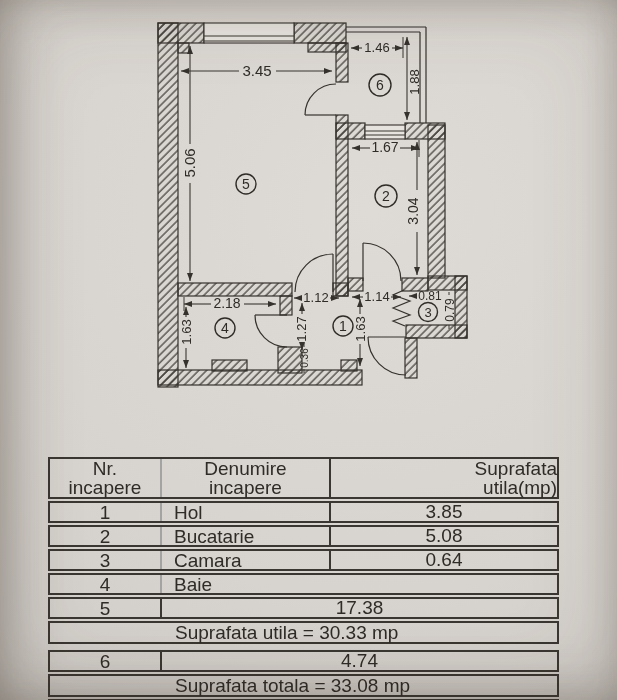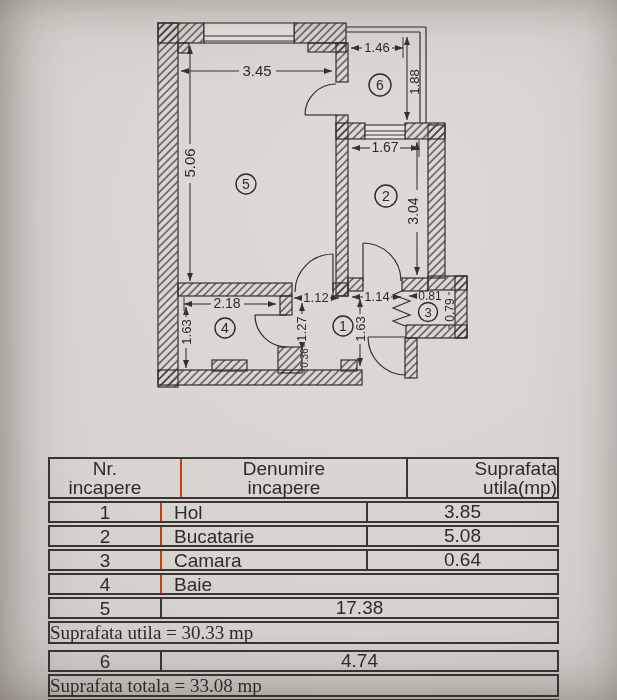--- a/index.html
+++ b/index.html
@@ -14,27 +14,27 @@
   .wall{fill:url(#hatch);stroke:#35312c;stroke-width:1.2;}
   .win{fill:#e6e2dd;stroke:#35312c;stroke-width:1.1;}
   .ln{stroke:#35312c;stroke-width:1.2;fill:none;}
   .thin{stroke:#3a3631;stroke-width:1;fill:none;}
   .door{stroke:#35312c;stroke-width:1.2;fill:none;}
   .dim{stroke:#3a3631;stroke-width:1.1;fill:none;}
   .circ{fill:none;stroke:#2f2b27;stroke-width:1.4;}
 
   .areatable{position:absolute;left:48px;top:457px;width:511px;color:#2f2b27;}
   .trow{box-sizing:border-box;border:2px solid #3a3631;display:flex;height:22px;margin-bottom:2px;align-items:stretch;}
-  .thead{height:42px;gap:20px;}
+  .thead{height:42px;}
   .cell{display:flex;align-items:center;justify-content:center;font-size:19px;line-height:19px;}
   .c1{width:110px;}
-  .c2{width:206px;border-left:2px solid #c2410c;justify-content:flex-start;padding-left:12px;box-sizing:border-box;}
+  .c2{width:169px;border-left:2px solid #a3a3a3;justify-content:flex-start;padding-left:12px;box-sizing:border-box;}
   .c3{flex:1;border-left:2px solid #3a3631;align-items:flex-end;}
   .hc{flex-direction:column;justify-content:center;text-align:center;}
-  .sumrow{box-sizing:border-box;border:2px solid #3a3631;height:23px;margin-bottom:2px;display:flex;align-items:center;font-size:19px;font-family:Liberation Serif, serif;}
+  .sumrow{box-sizing:border-box;border:2px solid #3a3631;height:23px;margin-bottom:2px;display:flex;align-items:center;font-size:19px;padding-left:125px;}
   .gap6{margin-bottom:6px;}
   .partial{box-sizing:border-box;border:2px solid #3a3631;border-bottom:none;height:12px;position:relative;}
   .vignette{position:absolute;inset:0;pointer-events:none;
     box-shadow: inset 0 0 90px rgba(80,68,56,0.16),
                 inset 28px 0 55px -22px rgba(60,50,40,0.30),
                 inset -18px 0 40px -20px rgba(60,50,40,0.14),
                 inset 0 -34px 60px -30px rgba(60,50,40,0.22),
                 inset 0 20px 50px -28px rgba(60,50,40,0.16);}
 </style>
 </head>

